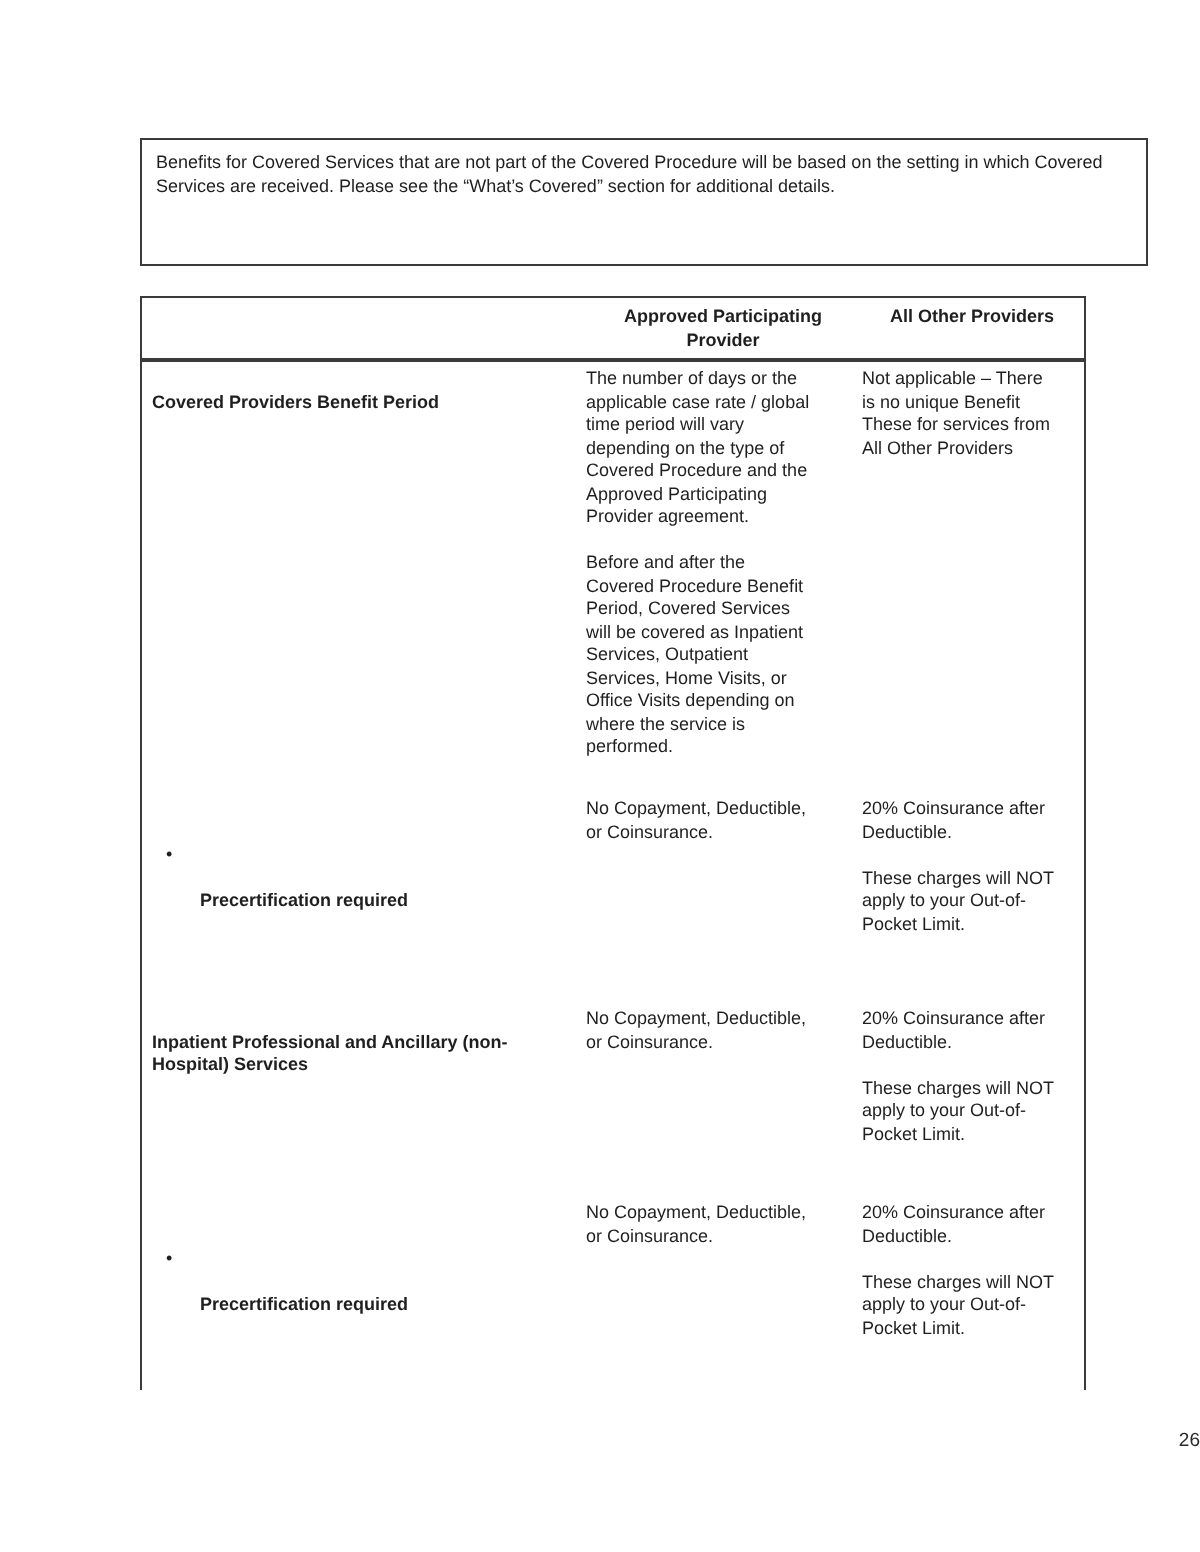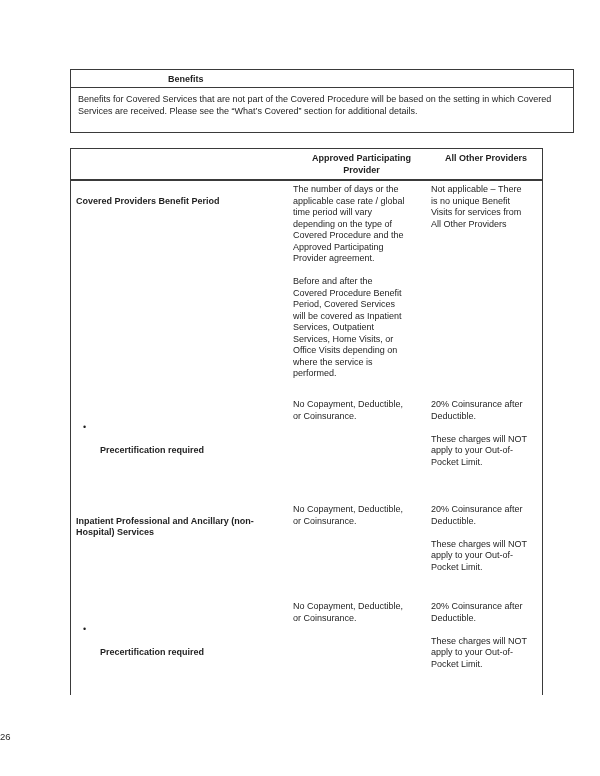--- a/index.html
+++ b/index.html
@@ -81,33 +81,31 @@
     position: absolute;
     left: 7px; top: 0;
     font-size: 9px;
     font-weight: normal;
   }
   
   .page-number {
     position: absolute;
     left: 0; right: 0;
     top: 715px;
-    text-align: left;
+    text-align: right;
     font-size: 9.5px;
     color: #2a2a2a;
-    margin-top: 16px;
   }
 </style>
 </head>
 <body>
 
 <div class="page">
 
   <section class="benefits-box">
-    <div class="benefits-title">Benefits</div>
     <div class="benefits-desc">Benefits for Covered Services that are not part of the Covered Procedure will be based on the setting in which Covered Services are received.  Please see the “What’s Covered” section for additional details.</div>
   </section>
 
   <section class="benefits-table">
 
     <div class="th"></div>
     <div class="th">Approved Participating
 Provider</div>
     <div class="th">All Other Providers</div>
 
@@ -126,21 +124,21 @@
 Covered Procedure Benefit
 Period, Covered Services
 will be covered as Inpatient
 Services, Outpatient
 Services, Home Visits, or
 Office Visits depending on
 where the service is
 performed.</div>
     <div class="cell col3">Not applicable – There
 is no unique Benefit
-Visits for services from
+These for services from
 All Other Providers</div>
 
     <div class="cell col1">
       <div class="bullet-item">
         <span class="bullet-dot">•</span>
         <span>Precertification required</span>
       </div>
     </div>
     <div class="cell col2">No Copayment, Deductible,
 or Coinsurance.</div>

